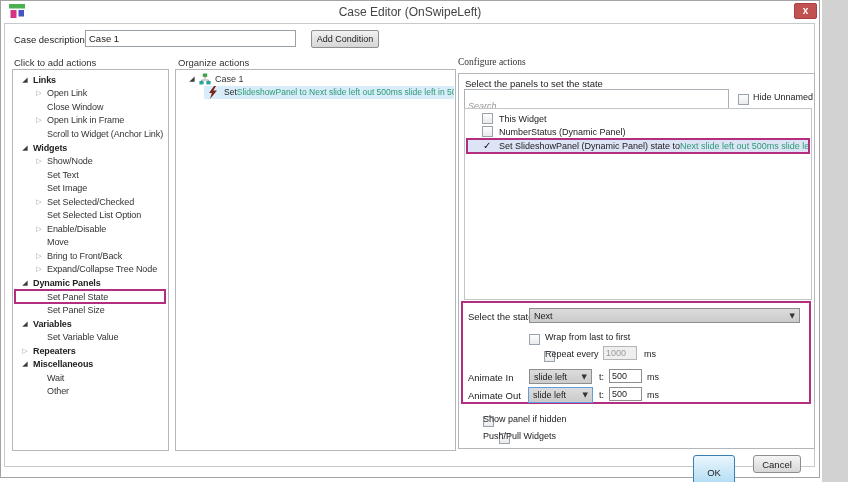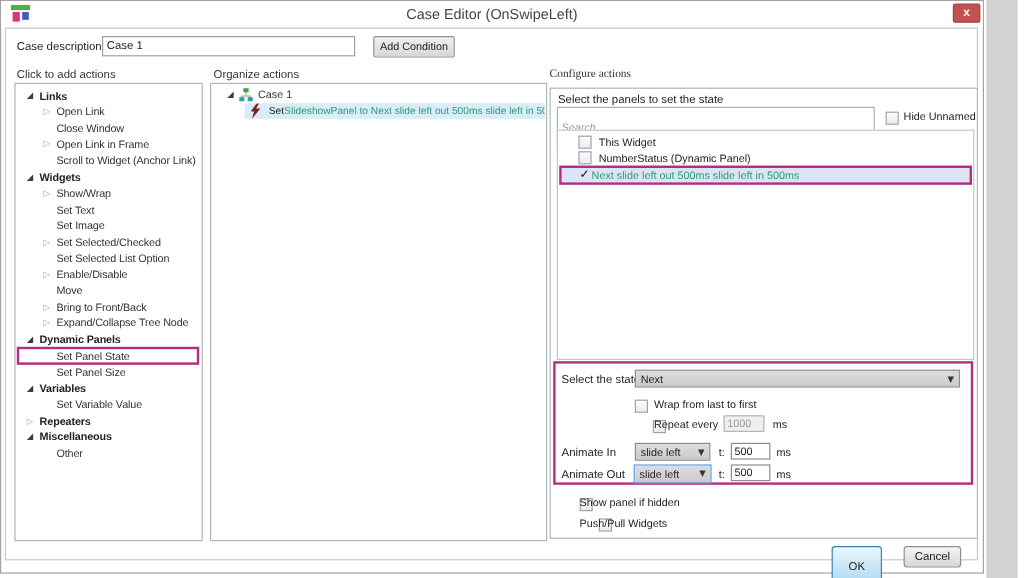--- a/index.html
+++ b/index.html
@@ -152,21 +152,21 @@
       <div class="tree-row lvl1">
         <span class="glyph"></span>
         <span class="t-label">Scroll to Widget (Anchor Link)</span>
       </div>
       <div class="tree-row lvl0 bold">
         <span class="glyph exp">◢</span>
         <span class="t-label">Widgets</span>
       </div>
       <div class="tree-row lvl1">
         <span class="glyph col">▷</span>
-        <span class="t-label">Show/Wrap</span>
+        <span class="t-label">Show/Node</span>
       </div>
       <div class="tree-row lvl1">
         <span class="glyph"></span>
         <span class="t-label">Set Text</span>
       </div>
       <div class="tree-row lvl1">
         <span class="glyph"></span>
         <span class="t-label">Set Image</span>
       </div>
       <div class="tree-row lvl1">
@@ -213,20 +213,24 @@
         <span class="glyph"></span>
         <span class="t-label">Set Variable Value</span>
       </div>
       <div class="tree-row lvl0 bold">
         <span class="glyph col">▷</span>
         <span class="t-label">Repeaters</span>
       </div>
       <div class="tree-row lvl0 bold">
         <span class="glyph exp">◢</span>
         <span class="t-label">Miscellaneous</span>
+      </div>
+      <div class="tree-row lvl1">
+        <span class="glyph"></span>
+        <span class="t-label">Wait</span>
       </div>
       <div class="tree-row lvl1">
         <span class="glyph"></span>
         <span class="t-label">Other</span>
       </div>
     </div>
 
   <div class="abs panel mid-panel">
     <div class="abs org-row1">
       <span class="glyph exp">◢</span>
@@ -257,20 +261,21 @@
         <div class="list-row">
           <span class="cb"></span>
           <span class="l-label">This Widget</span>
         </div>
         <div class="list-row">
           <span class="cb"></span>
           <span class="l-label">NumberStatus (Dynamic Panel)</span>
         </div>
         <div class="list-row selected">
           <span class="cb checked"></span>
+          <span class="l-label">Set SlideshowPanel (Dynamic Panel) state to </span>
           <span class="teal">Next slide left out 500ms slide left in 500ms</span>
         </div>
       </div>
 
     <div class="abs pink-box">
       <div class="abs lbl state-label">Select the state</div>
       <div class="abs dropdown state-dd">
         <span>Next</span>
         <span class="dd-arrow">▼</span>
       </div>

